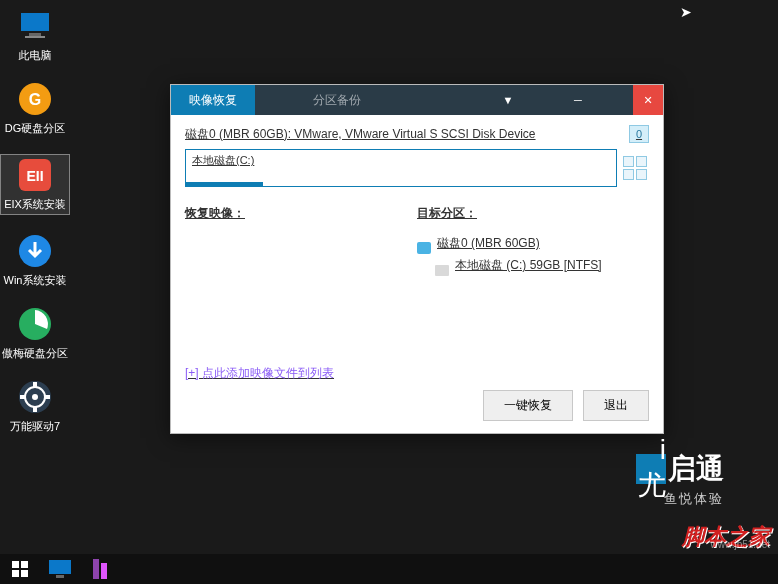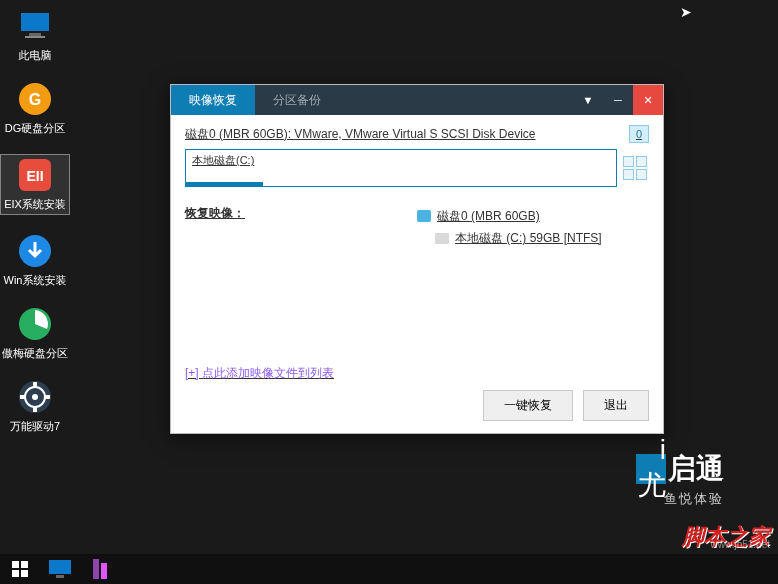--- a/index.html
+++ b/index.html
@@ -7,21 +7,21 @@
 
 
 .desktop { position: absolute; top: 0; left: 0; width: 70px; padding-top: 8px; }
 .dicon { display: flex; flex-direction: column; align-items: center; margin-bottom: 18px; cursor: pointer; }
 .dicon .ico { width: 36px; height: 36px; display: flex; align-items: center; justify-content: center; border-radius: 6px; }
 .dicon .lbl { color: #fff; font-size: 11px; margin-top: 4px; text-align: right; white-space: nowrap; }
 .selected { border: 1px solid rgba(255,255,255,0.4); background: rgba(255,255,255,0.1); padding: 2px; }
 
 
 .window { position: absolute; left: 170px; top: 84px; width: 494px; height: 350px; background: #fff; border: 1px solid #bbb; box-shadow: 0 4px 20px rgba(0,0,0,0.5); }
-.titlebar { height: 30px; background: #2a3b47; display: flex; align-items: stretch; }
+.titlebar { height: 30px; background: #2a3b47; display: flex; align-items: stretch; gap: 40px; }
 .tab { padding: 0 18px; display: flex; align-items: center; color: #a0a8ae; font-size: 12px; cursor: pointer; }
 .tab.active { background: #0e7db4; color: #fff; }
 .tb-spacer { flex: 1; }
 .tb-btn { width: 30px; display: flex; align-items: center; justify-content: center; color: #fff; cursor: pointer; font-size: 11px; }
 .tb-close { background: #e74840; }
 
 .content { padding: 10px 14px; font-size: 12px; color: #333; text-decoration: underline; }
 .diskrow { display: flex; align-items: center; gap: 8px; }
 .diskrow .txt { flex: 1; }
 .badge0 { width: 20px; height: 18px; background: #d4eef9; border: 1px solid #8fc9e3; display: flex; align-items: center; justify-content: center; font-size: 11px; color: #2a7aa0; }
@@ -29,21 +29,21 @@
 .partbar { margin-top: 6px; display: flex; align-items: stretch; height: 38px; gap: 6px; }
 .partbox { flex: 1; border: 1px solid #0e7db4; position: relative; padding: 3px 6px; font-size: 11px; line-height: 15px; color: #333; }
 .partfill { position: absolute; left: 0; bottom: 0; height: 4px; background: #0e7db4; width: 18%; }
 .partgrid { width: 26px; display: flex; flex-wrap: wrap; gap: 2px; align-content: center; }
 .partgrid span { width: 11px; height: 11px; border: 1px solid #8fc9e3; background: #eaf5fb; }
 
 .mid { display: flex; margin-top: 18px; height: 160px; }
 .col { flex: 1; }
 .col h4 { font-size: 12px; font-weight: bold; margin-bottom: 10px; }
 .tree { font-size: 12px; line-height: 22px; }
-.tree .row { display: flex; align-items: center; gap: 6px; }
+.tree .row { display: flex; align-items: flex-end; gap: 6px; }
 .tree .indent { margin-left: 18px; }
 .diskico { width: 14px; height: 12px; background: #4ab3e4; border-radius: 2px; }
 .foldico { width: 14px; height: 11px; background: #d9d9d9; border-radius: 1px; }
 
 .addlink { color: #8b5cf6; font-size: 12px; cursor: pointer; }
 
 .footer { position: absolute; bottom: 12px; right: 14px; display: flex; gap: 10px; }
 .btn { padding: 6px 20px; background: #efefef; border: 1px solid #c8c8c8; font-size: 12px; cursor: pointer; }
 
 
@@ -154,20 +154,21 @@
           <span></span>
           <span></span>
         </div>
     </div>
 
     <div class="mid">
       <div class="col">
         <h4>恢复映像：</h4>
       </div>
       <div class="col">
+        <h4>目标分区：</h4>
         <div class="tree">
           <div class="row">
             <span class="diskico"></span>
             <span>磁盘0 (MBR 60GB)</span>
           </div>
           <div class="row indent">
             <span class="foldico"></span>
             <span>本地磁盘 (C:) 59GB [NTFS]</span>
           </div>
         </div>

